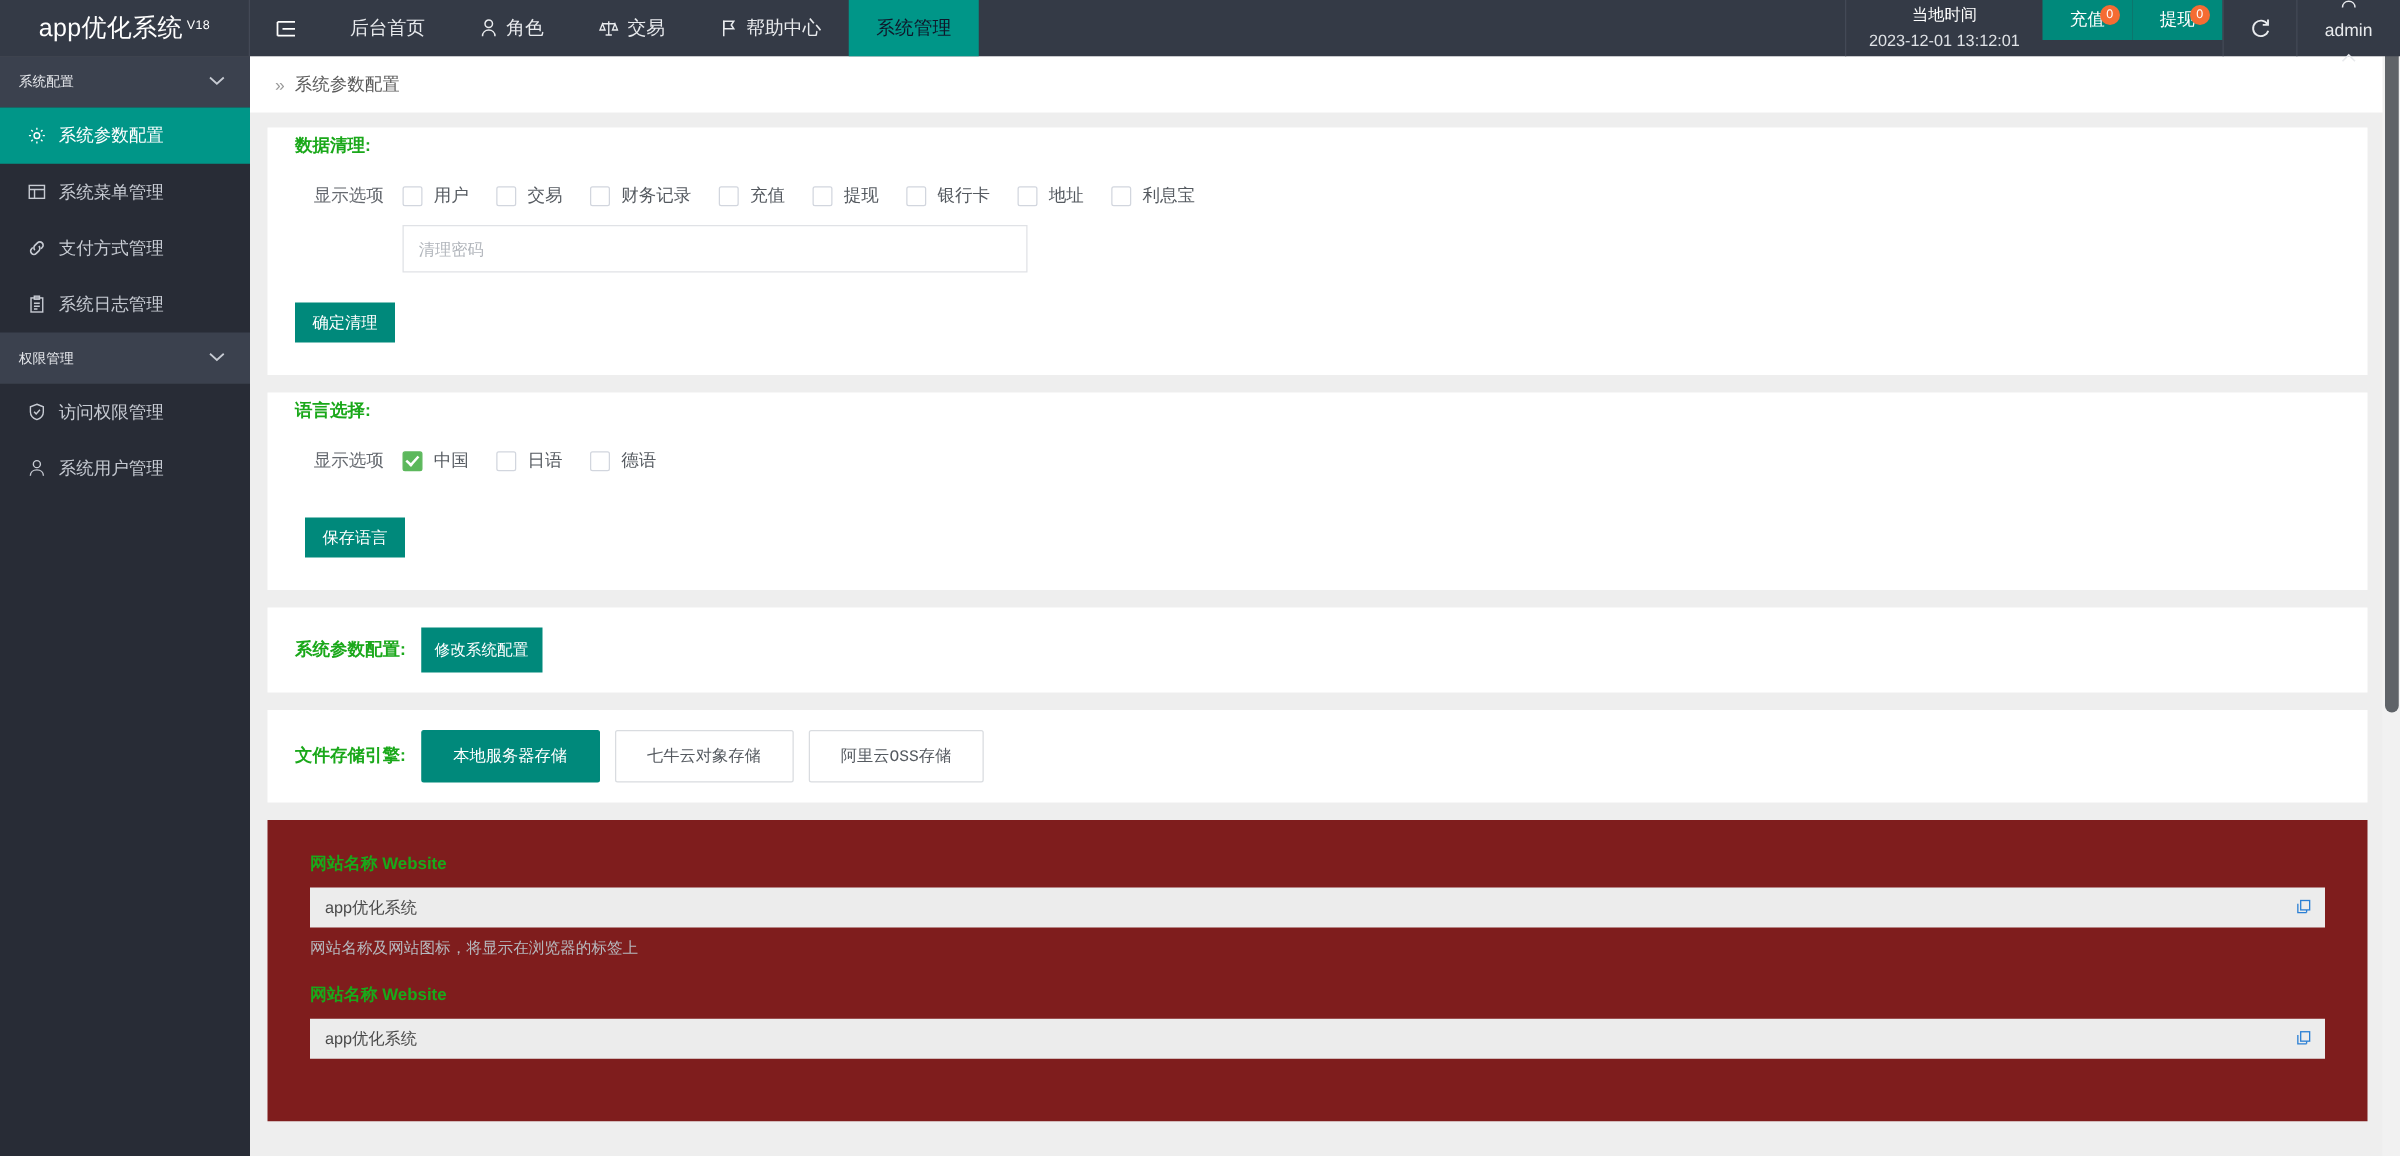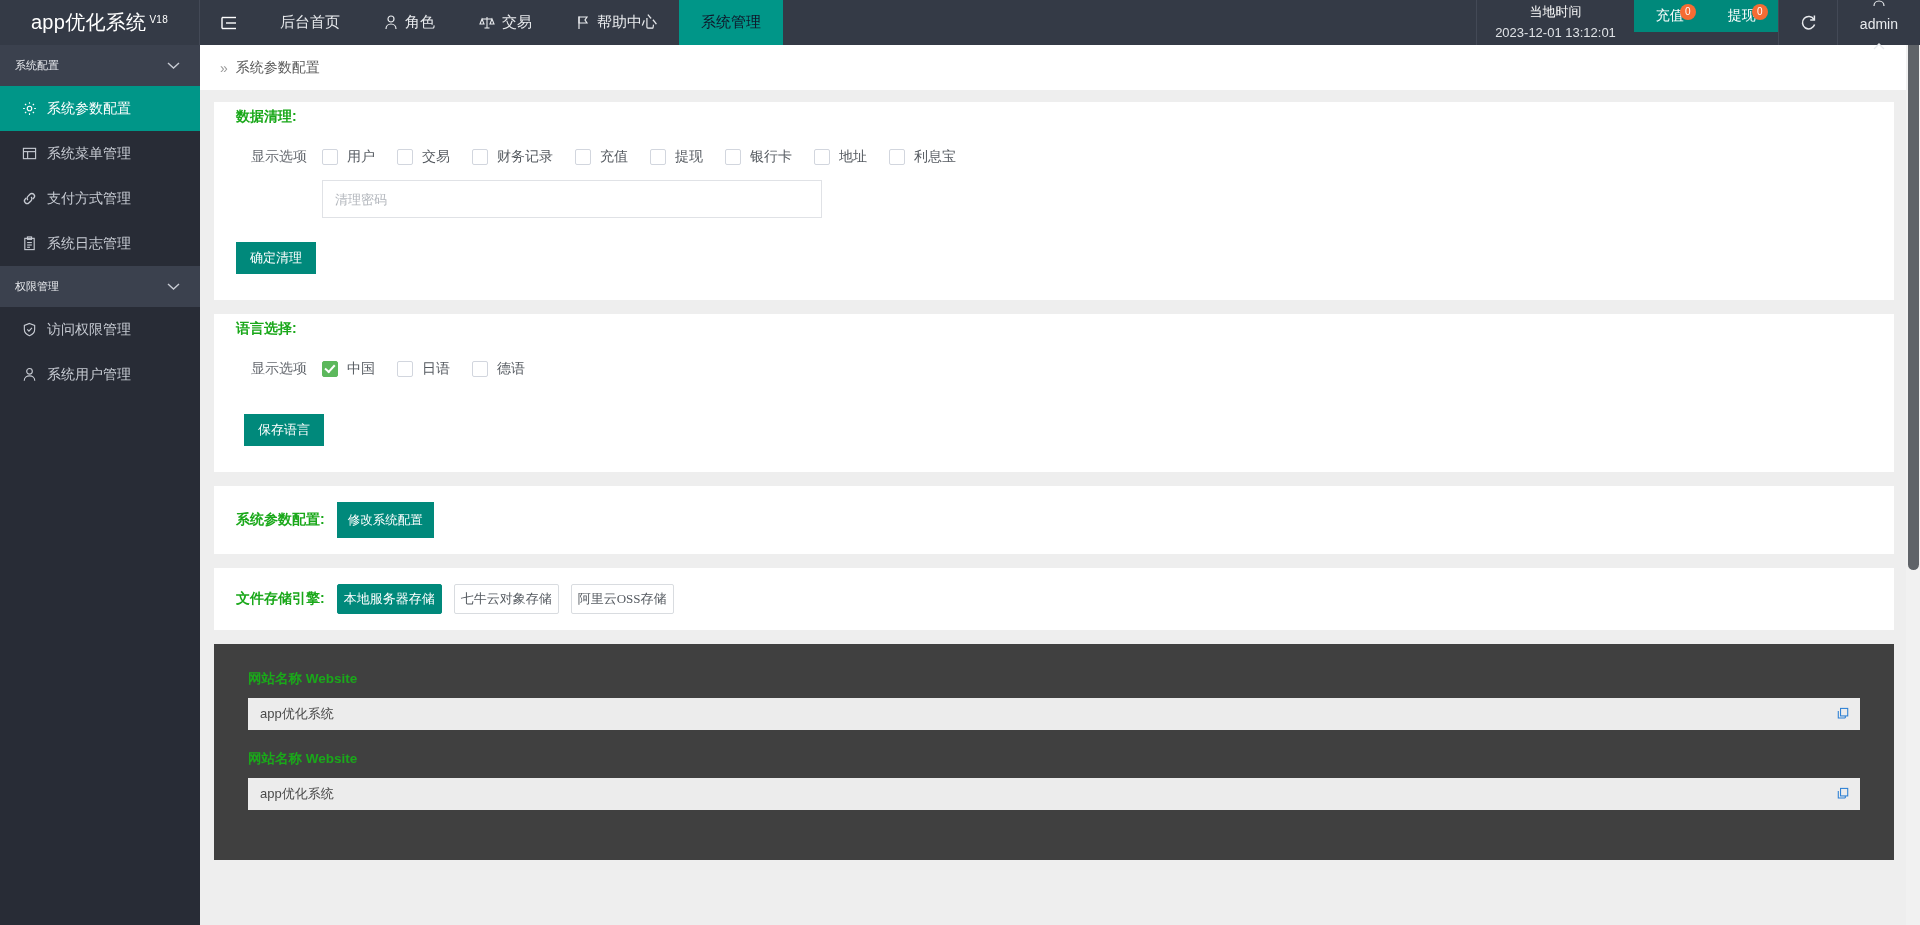--- a/index.html
+++ b/index.html
@@ -157,30 +157,30 @@
     font-size: 13px; cursor: pointer;
     font-family: "Liberation Sans", sans-serif;
   }
   .btn.small { height: 36px; font-size: 12.5px; padding: 16px 11px; }
 
   .inline-row { display: flex; align-items: center; gap: 12px; }
   .inline-title { color: #1aa81a; font-weight: bold; font-size: 14px; }
 
   .seg { display: flex; align-items: center; gap: 12px; }
   .seg-btn {
-    height: 30px; padding: 0 6px;
+    height: 42px; padding: 0 25px;
     display: inline-flex; align-items: center; justify-content: center;
     border: 1px solid #d9dce0; background: #fff; color: #555a60;
     font-size: 13px; cursor: pointer; border-radius: 2px;
-    font-family: Liberation Serif, serif;
+    font-family: Liberation Mono, monospace;
   }
   .seg-btn.active { background: #00897b; border-color: #00897b; color: #fff; }
 
   
-  .settings-card { background:#404040; padding: 26px 34px 30px 34px; }
+  .settings-card { background:#7f1d1d; padding: 26px 34px 30px 34px; }
   .field-block { margin-bottom: 20px; }
   .field-label { color: #1aa81a; font-weight: bold; font-size: 13.5px; margin-bottom: 10px; }
   .field-input-wrap { position: relative; }
   .field-input {
     width: 100%; height: 32px;
     background: #ececec; border: none;
     padding: 0 38px 0 12px;
     font-size: 13px; color: #4a4a4a; outline: none;
     font-family: "Liberation Sans", sans-serif;
   }
@@ -492,20 +492,21 @@
         <div class="field-input-wrap">
           <input class="field-input" type="text" value="app优化系统" style="">
           <span class="copy-icon">
             <svg width="14" height="14" viewBox="0 0 16 16" fill="none" stroke="#2a7fd4" stroke-width="1.2">
               <rect x="5.2" y="1.6" width="8.2" height="8.6"></rect>
               <polyline points="10.6,12.6 2.6,12.6 2.6,4.6"></polyline>
               <polyline points="10.6,12.6 10.6,10.2"></polyline>
             </svg>
           </span>
         </div>
+        <div class="field-hint">网站名称及网站图标，将显示在浏览器的标签上</div>
       </div>
 
       <div class="field-block">
         <div class="field-label">网站名称 Website</div>
         <div class="field-input-wrap">
           <input class="field-input" type="text" value="app优化系统" style="">
           <span class="copy-icon">
             <svg width="14" height="14" viewBox="0 0 16 16" fill="none" stroke="#2a7fd4" stroke-width="1.2">
               <rect x="5.2" y="1.6" width="8.2" height="8.6"></rect>
               <polyline points="10.6,12.6 2.6,12.6 2.6,4.6"></polyline>

